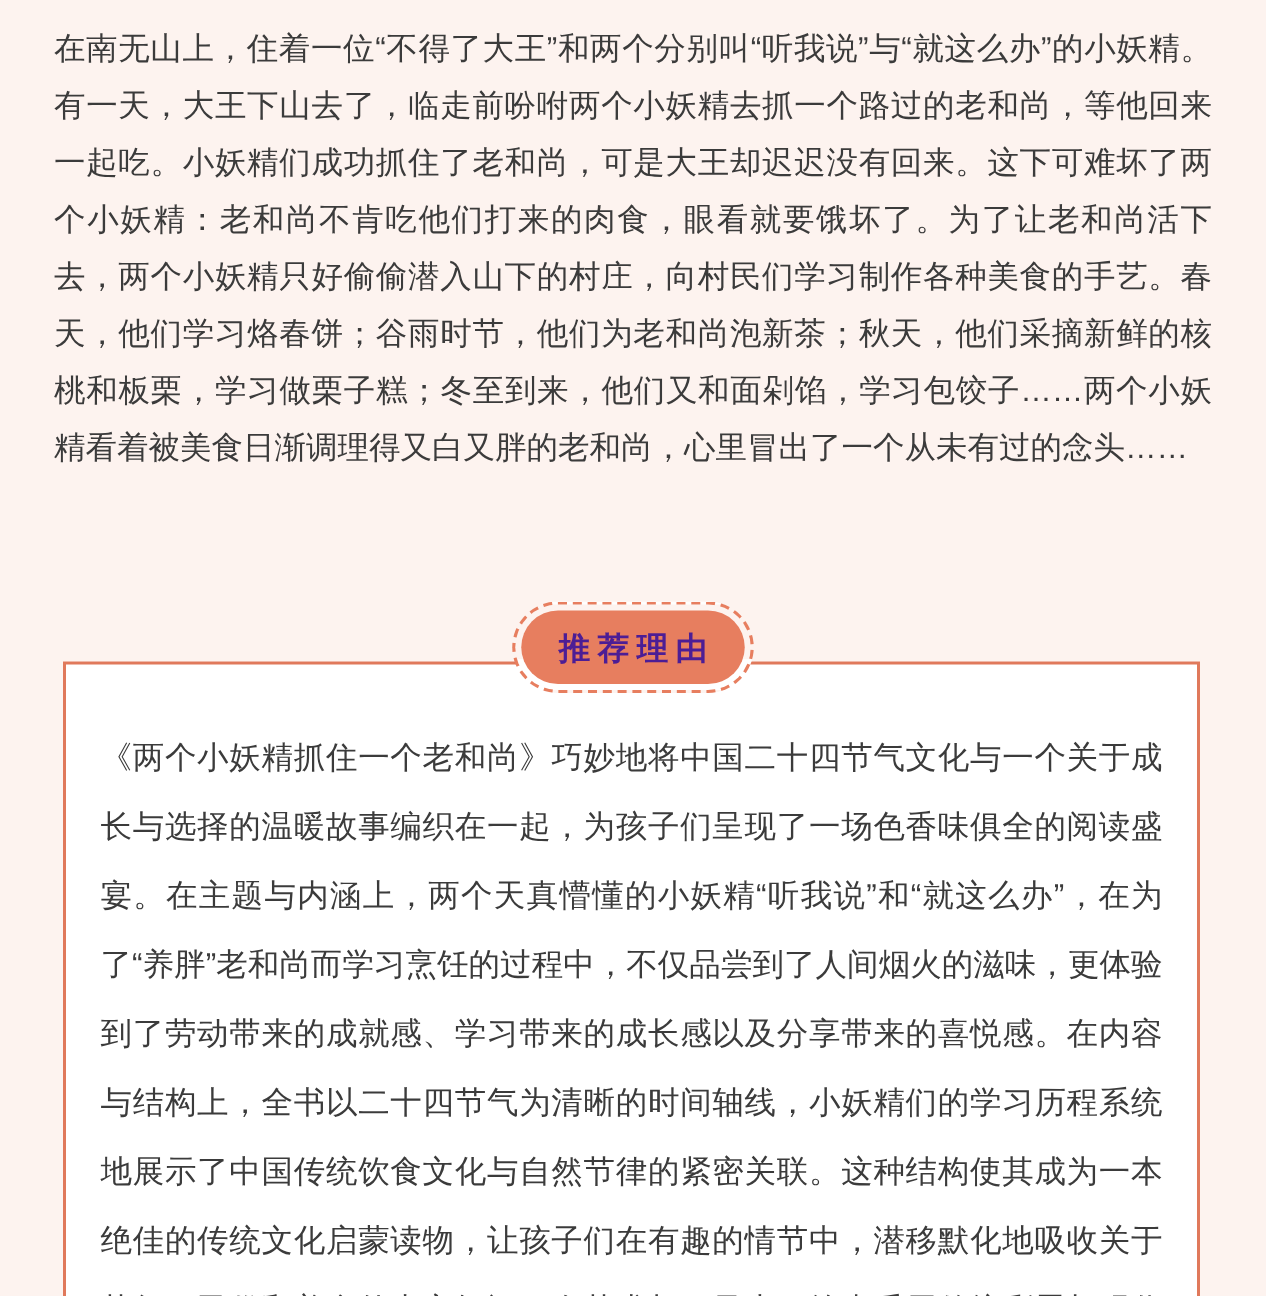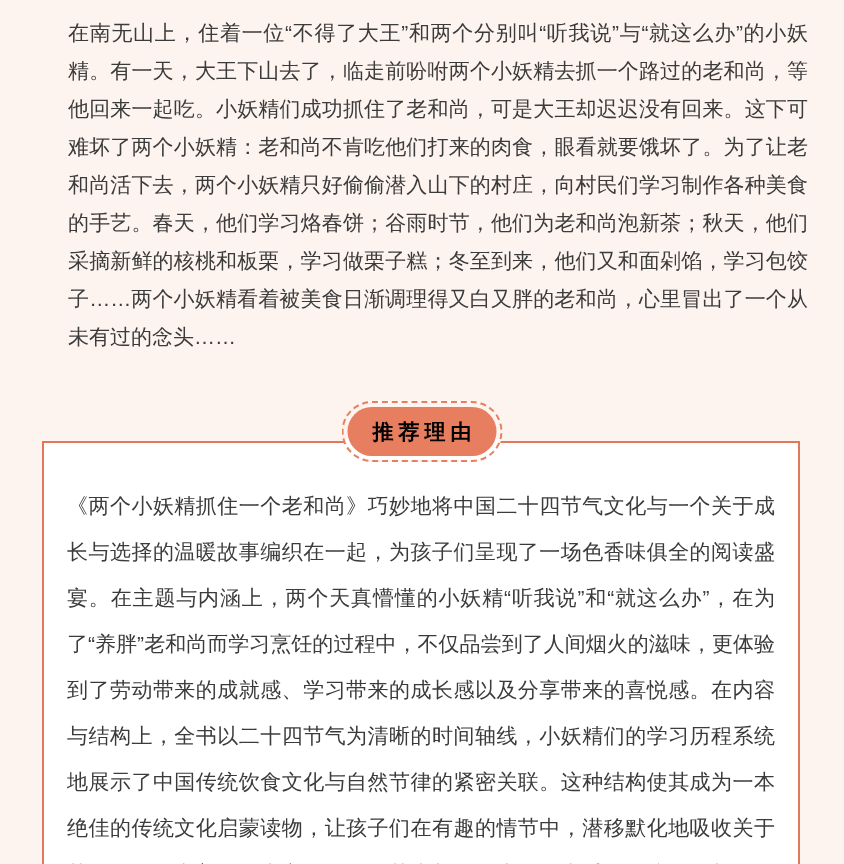--- a/index.html
+++ b/index.html
@@ -18,21 +18,20 @@
   
   .intro {
     position: absolute;
     left: 36px;
     right: 36px;
     top: 14px;
     font-size: 21px;
     line-height: 38px;
     text-align: justify;
     color: #3B3B3B;
-    margin-left: 32px;
   }
   
   .panel {
     position: absolute;
     left: 42px;
     top: 441px;
     width: 758px;
     height: 620px;
     box-sizing: border-box;
     background: #FFFFFF;
@@ -61,21 +60,21 @@
     background: linear-gradient(to bottom, #FDF3EF 0 64%, #FFFFFF 64% 100%);
   }
   .badge-pill {
     width: 149px;
     height: 49px;
     background: #E77E5F;
     border-radius: 26px;
     display: flex;
     align-items: center;
     justify-content: center;
-    color: #000000;
+    color: #4c1d95;
     font-size: 21px;
     font-weight: bold;
     letter-spacing: 5px;
     padding-left: 5px; 
     box-sizing: border-box;
   }
 </style>
 </head>
 <body>
 

